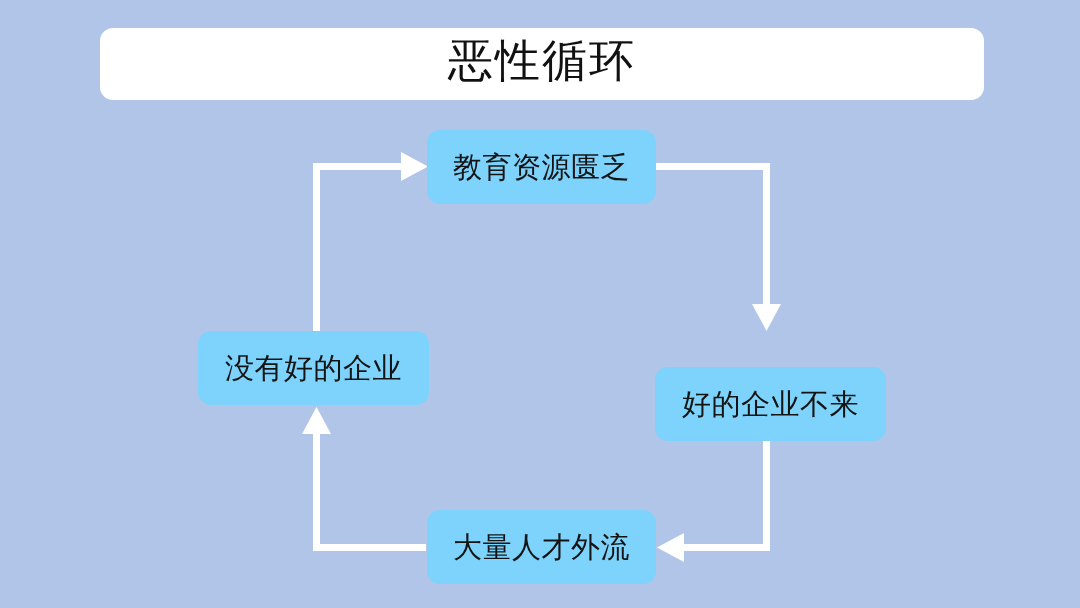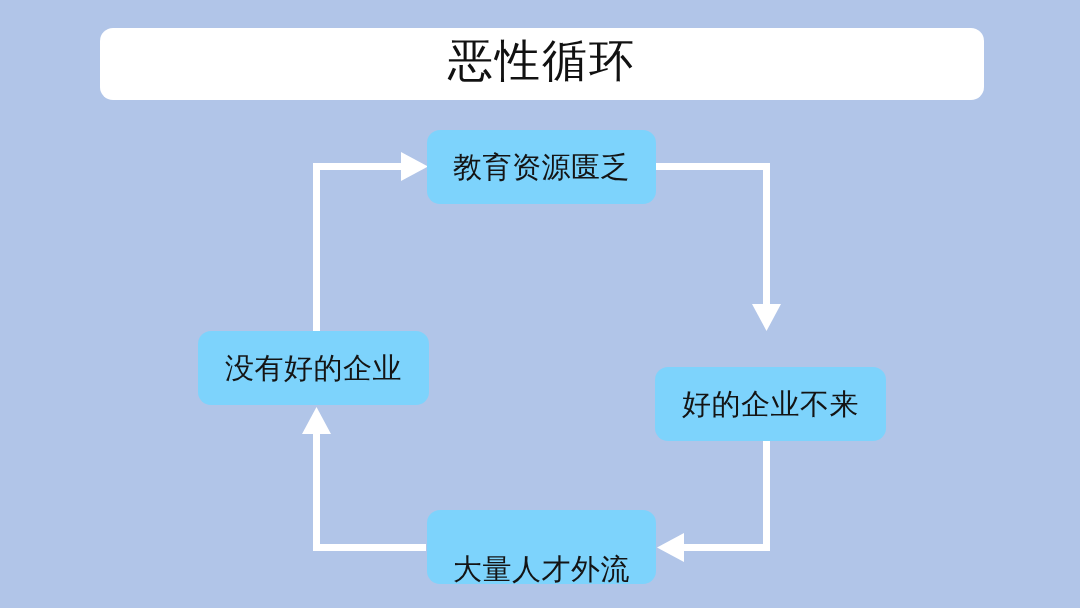--- a/index.html
+++ b/index.html
@@ -66,21 +66,21 @@
   .node-label {
     font-size: 29px;
     line-height: 1;
     color: #141414;
     white-space: nowrap;
     letter-spacing: 0.5px;
   }
 
   #node-top    { left: 427px; top: 130px; width: 229px; height: 74px; }
   #node-right  { left: 655px; top: 331px; width: 231px; height: 74px; margin-top: 36px; }
-  #node-bottom { left: 427px; top: 510px; width: 229px; height: 74px; align-items: flex-end; }
+  #node-bottom { left: 427px; top: 510px; width: 229px; height: 74px; }
   #node-left   { left: 198px; top: 331px; width: 231px; height: 74px; justify-content: center; }
 </style>
 </head>
 <body>
 
 <div id="slide">
 
   <div id="title-card">
     <span id="title-text">恶性循环</span>
   </div>

